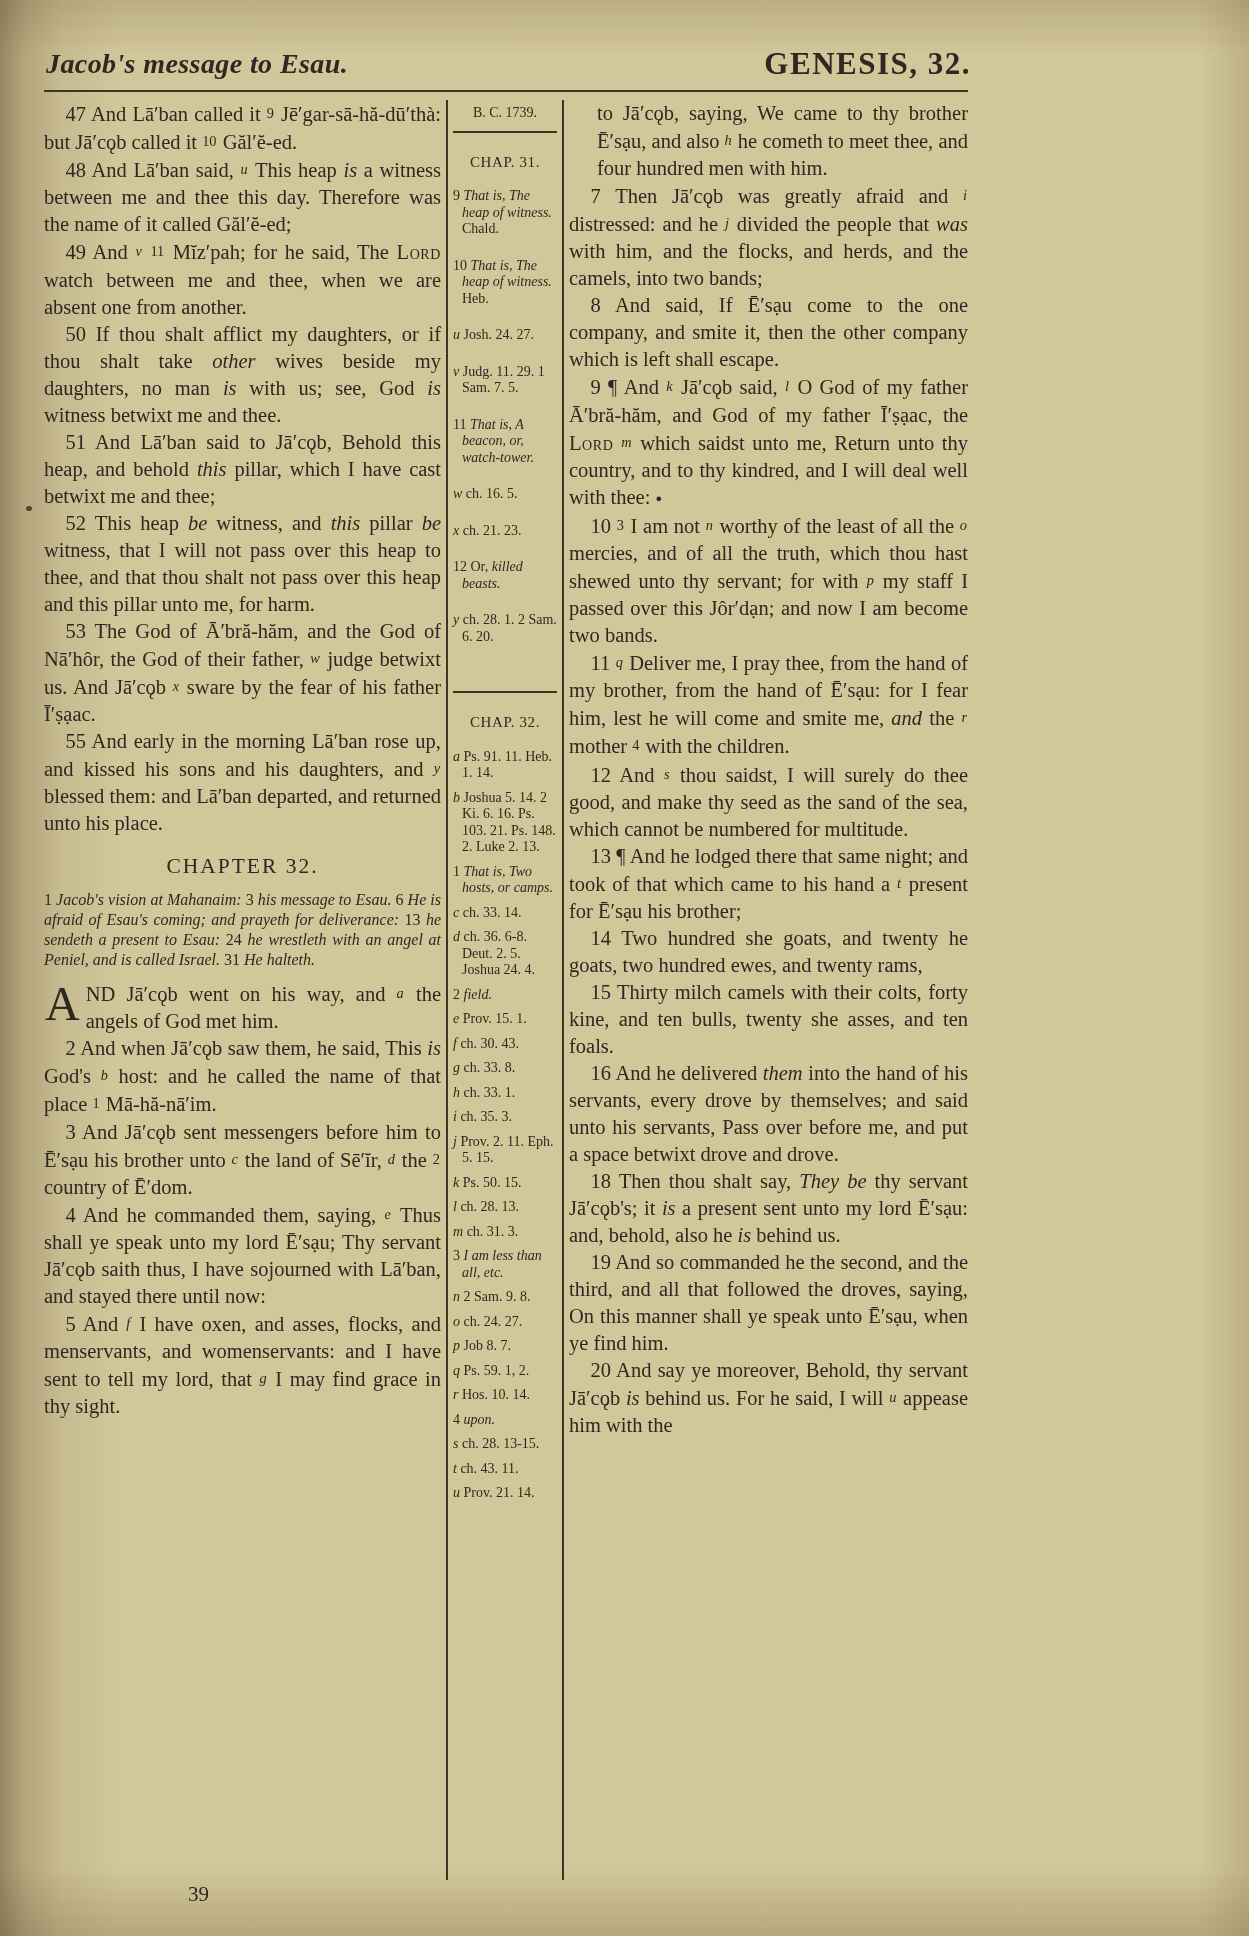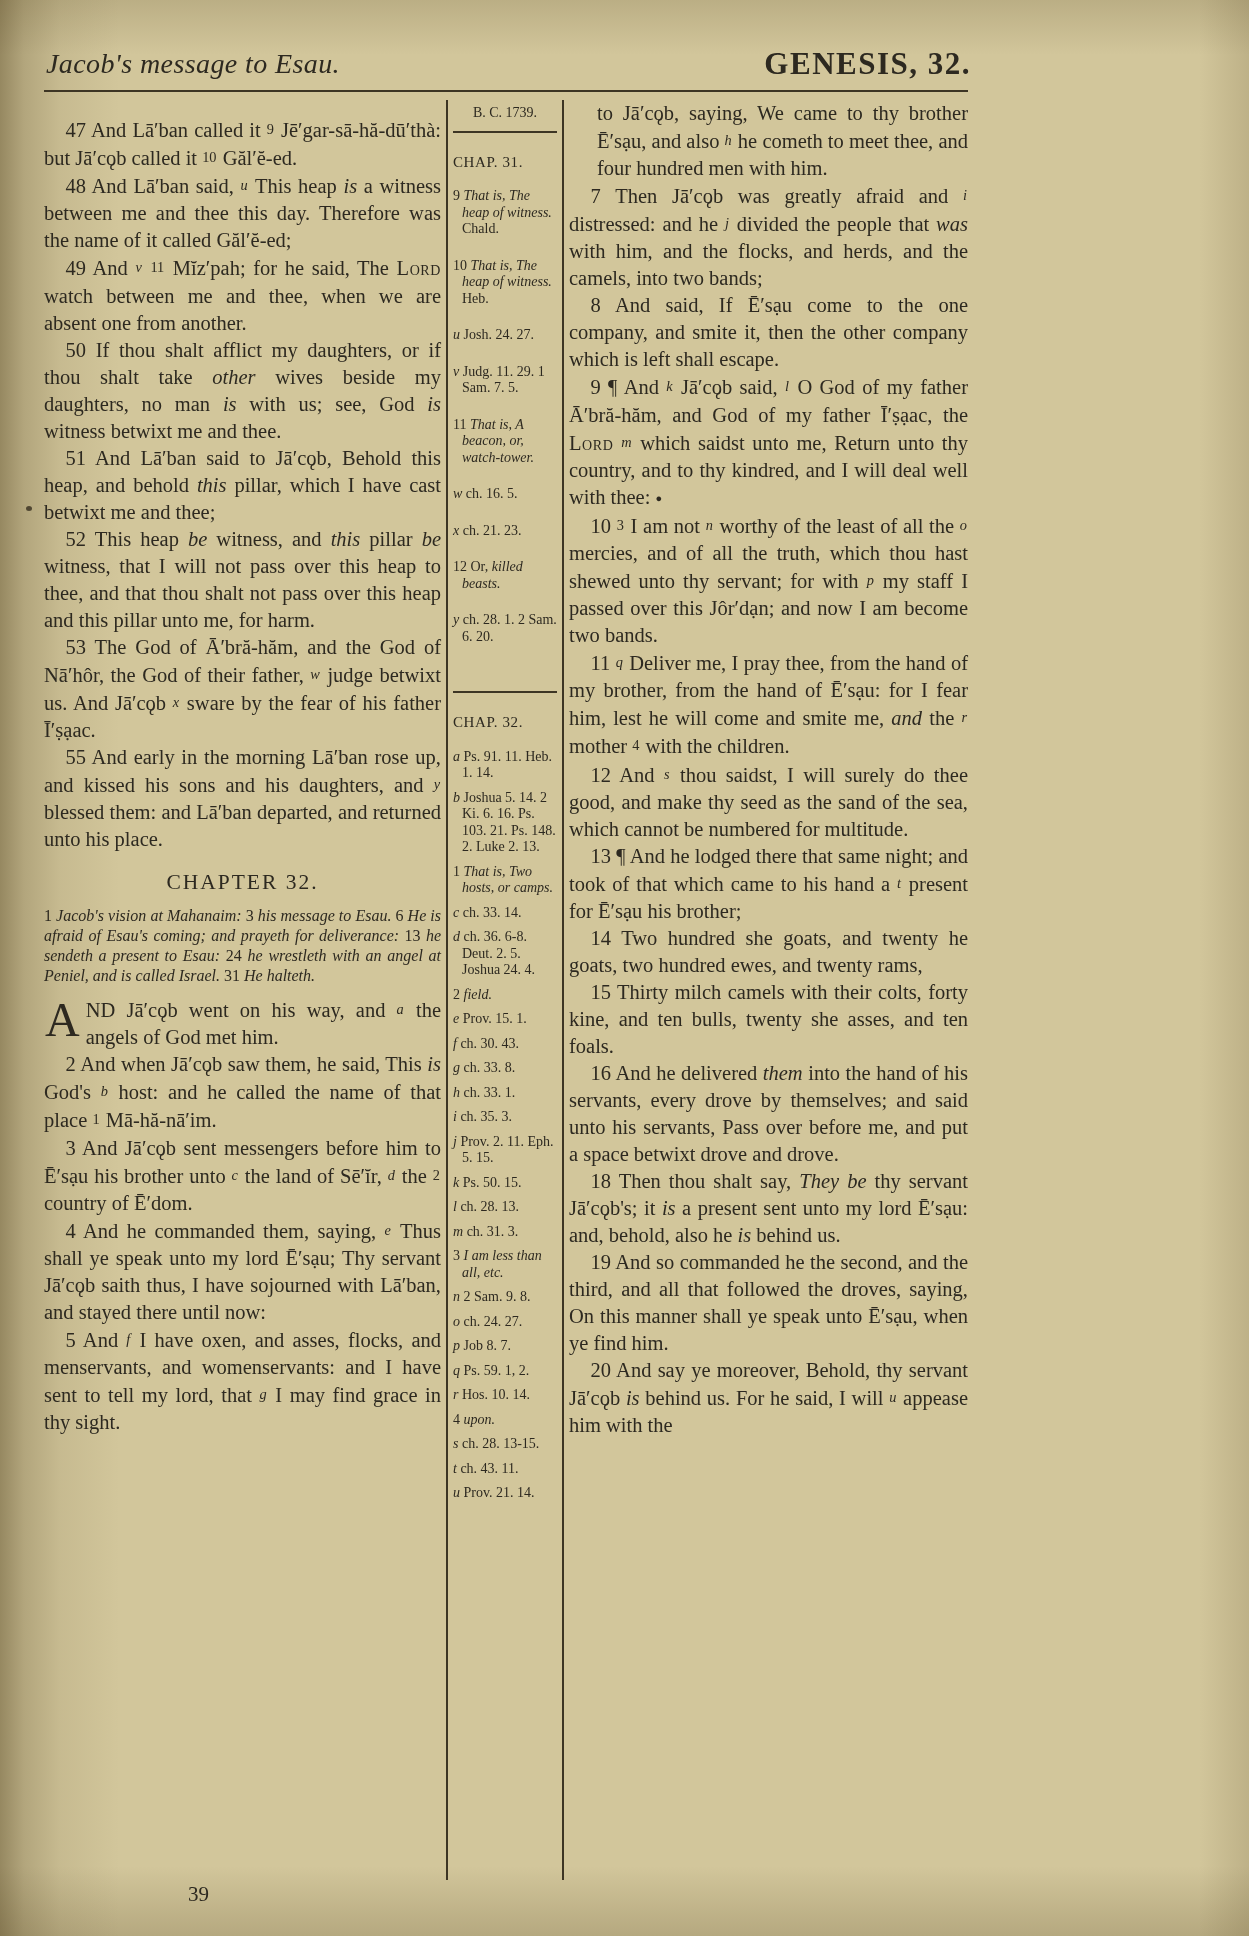--- a/index.html
+++ b/index.html
@@ -20,38 +20,38 @@
     position:relative; width:1249px; height:1936px;
     background:
       linear-gradient(90deg, rgba(66,50,16,.42) 0px, rgba(66,50,16,.22) 24px, rgba(66,50,16,.08) 60px, rgba(66,50,16,0) 120px),
       linear-gradient(270deg, rgba(66,50,16,.14) 0px, rgba(66,50,16,0) 50px),
       linear-gradient(180deg, rgba(66,50,16,.16) 0px, rgba(66,50,16,0) 55px),
       linear-gradient(0deg, rgba(66,50,16,.20) 0px, rgba(66,50,16,0) 70px),
       var(--paper);
   }
   .running-title{
     position:absolute; top:48px; left:46px;
-    font-style:italic; font-weight:normal; font-size:28px; letter-spacing:.4px;
+    font-style:italic; font-weight:bold; font-size:28px; letter-spacing:.4px;
   }
   .page-heading{
     position:absolute; top:46px; right:278px;
     font-weight:bold; font-size:31px; letter-spacing:1.5px;
   }
   .header-rule{
     position:absolute; top:90px; left:44px; width:924px; height:2px;
     background:var(--rule);
   }
   .columns{
     position:absolute; top:100px; left:44px; width:924px;
     display:flex; align-items:stretch;
   }
   .col-left,.col-right{
     font-size:20.5px; line-height:27px; text-align:justify;
   }
-  .col-left{ width:397px;margin-top:16px; }
+  .col-left{ width:397px; }
   .col-right{ width:399px; }
   .vrule{ width:2px; margin:0 5px; background:var(--rule); min-height:1780px; }
   .col-mid{ width:104px; font-size:14px; line-height:16.5px; }
   .verse{ margin:0; text-indent:1.05em; }
   .verse.cont{ text-indent:0;margin-left:28px; }
   .first-verse{ text-indent:0; }
   .dropcap{
     float:left; font-size:48px; line-height:44px; padding:2px 6px 0 1px;
   }
   .chapter-heading{
@@ -61,21 +61,21 @@
   .chapter-summary{
     margin:0 0 10px; font-size:16px; line-height:20px; text-align:justify;
   }
   .r{ font-size:.7em; vertical-align:.22em; letter-spacing:0; margin-right:1px; }
   i.r{ font-style:italic; }
   .sc{ font-variant:small-caps; letter-spacing:.6px; }
   .bdot{ font-size:11px; vertical-align:2px; }
   .bc-date{ text-align:center; font-size:14px; padding:5px 0 9px; }
   .mid-rule{ height:2px; background:var(--rule); }
   .section-rule{ margin-top:46px; }
-  .chap-label{ text-align:left; font-size:15px; letter-spacing:.6px; margin:21px 0 18px; }
+  .chap-label{ text-align:center; font-size:15px; letter-spacing:.6px; margin:21px 0 18px; }
   .note{ margin:0 0 20px; padding-left:9px; text-indent:-9px; }
   .notes-32 .note{ margin-bottom:8px; }
   .page-number{ position:absolute; top:1882px; left:188px; font-size:21px; }
   .ink-spot{
     position:absolute; left:26px; top:506px; width:6px; height:5px;
     border-radius:50%; background:rgba(45,38,24,.75);
   }
 </style>
 </head>
 <body>

